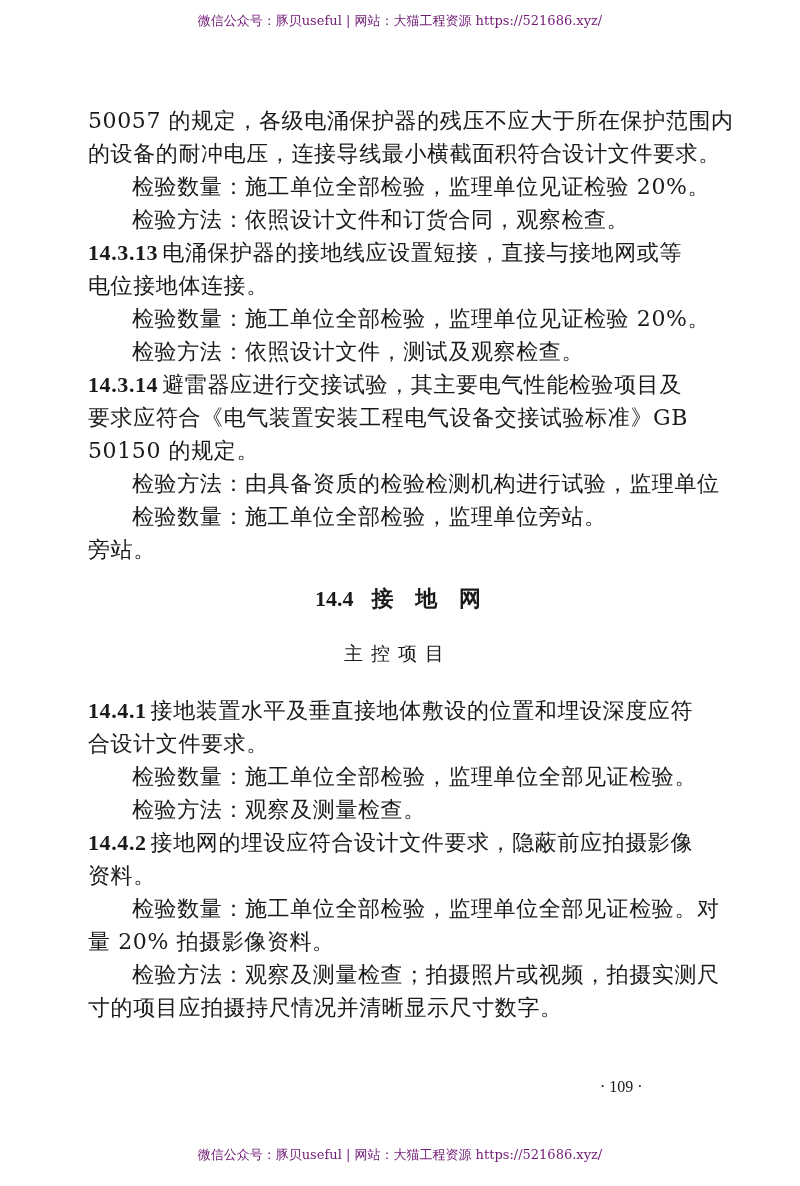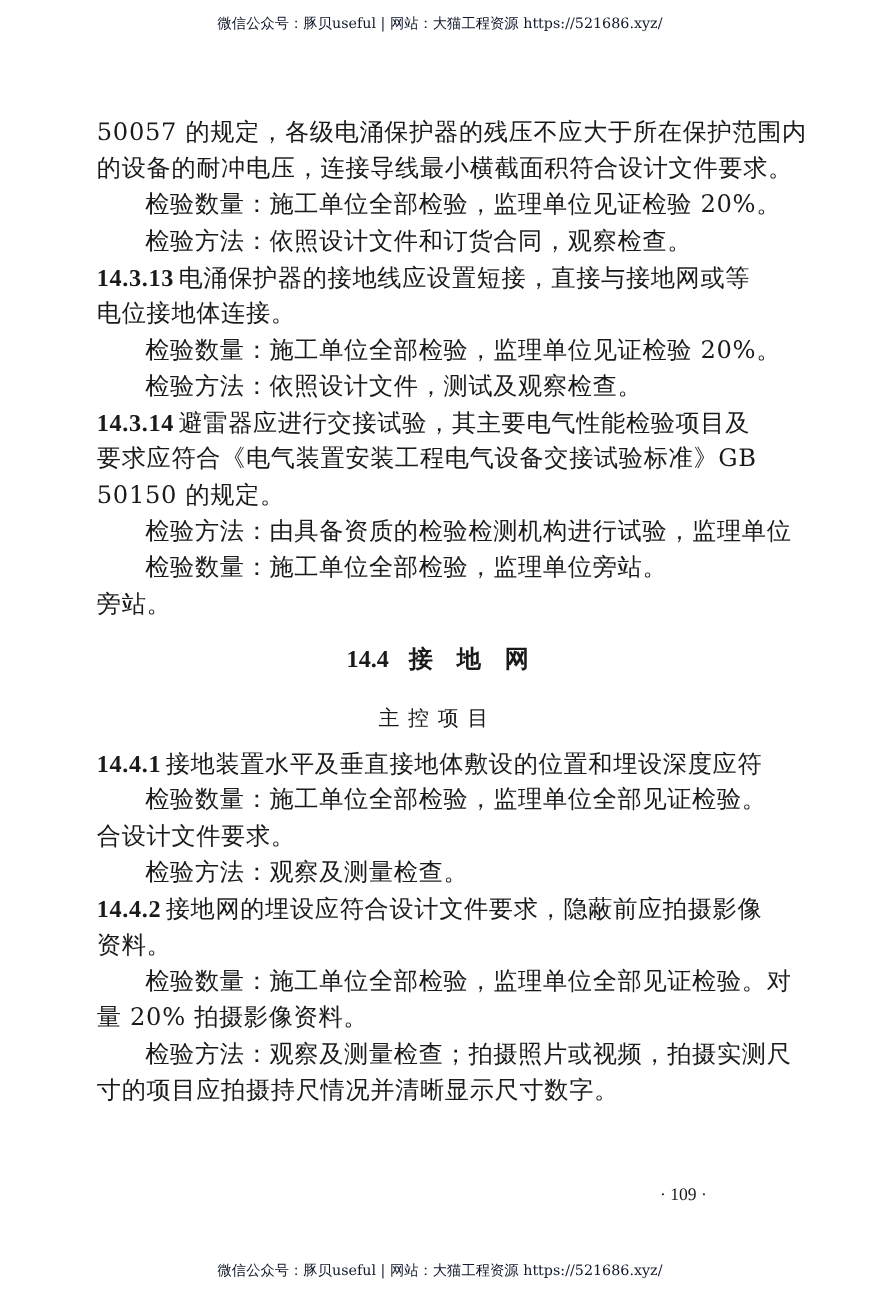--- a/index.html
+++ b/index.html
@@ -2,31 +2,31 @@
 <html><head>
 <meta charset="utf-8">
 <style>
   html, body { margin: 0; padding: 0; }
   body {
     width: 800px; height: 1186px; background: #ffffff; position: relative; overflow: hidden;
     font-family: "DejaVu Serif", "Liberation Serif", serif; color: #1a1a1a;
   }
   .watermark {
     position: absolute; left: 0; width: 800px; text-align: center;
-    font-size: 13px; color: #0f172a; font-family: "DejaVu Serif", serif; letter-spacing: 0px;
+    font-size: 13px; color: #701a75; font-family: "DejaVu Serif", serif; letter-spacing: 0px;
   }
   .wm-top { top: 12px; }
   .wm-bottom { top: 1146px; }
   .page { position: absolute; left: 88px; top: 104px; width: 620px; }
   .line { font-size: 22px; line-height: 33px; height: 33px; white-space: nowrap; letter-spacing: 0.6px; }
   .indent { padding-left: 44px; }
   .clause-num { font-weight: bold; font-family: "Liberation Serif", "DejaVu Serif", serif; margin-right: 4px; }
   .section-title { text-align: center; font-weight: bold; font-size: 22px; height: 33px; line-height: 25px; margin-top: 20px; word-spacing: 14px; }
   .section-title .tnum { font-family: "Liberation Serif", serif; margin-right: 18px; }
-  .sub-title { text-align: center; font-size: 19px; height: 33px; line-height: 33px; margin-top: 18px; margin-bottom: 8px; letter-spacing: 8px; }
+  .sub-title { text-align: center; font-size: 19px; height: 33px; line-height: 33px; margin-top: 18px; margin-bottom: 24px; letter-spacing: 8px; }
   .page-number { position: absolute; top: 1078px; left: 600px; font-size: 16px; font-family: "Liberation Serif", serif; }
 </style>
 </head>
 <body>
 
 <div class="watermark wm-top">微信公众号：豚贝useful | 网站：大猫工程资源 https://521686.xyz/</div>
 
 <div class="page">
   <div class="line">50057 的规定，各级电涌保护器的残压不应大于所在保护范围内</div>
   <div class="line">的设备的耐冲电压，连接导线最小横截面积符合设计文件要求。</div>
@@ -50,22 +50,22 @@
   <div class="line">旁站。</div>
 
   <div class="section-title">
     <span class="tnum">14.4</span><span>接 地 网</span>
   </div>
   <div class="sub-title">主控项目</div>
 
   <div class="line">
     <span class="clause-num">14.4.1</span><span>接地装置水平及垂直接地体敷设的位置和埋设深度应符</span>
   </div>
+  <div class="line">合设计文件要求。</div>
   <div class="line indent">检验数量：施工单位全部检验，监理单位全部见证检验。</div>
-  <div class="line">合设计文件要求。</div>
   <div class="line indent">检验方法：观察及测量检查。</div>
 
   <div class="line">
     <span class="clause-num">14.4.2</span><span>接地网的埋设应符合设计文件要求，隐蔽前应拍摄影像</span>
   </div>
   <div class="line">资料。</div>
   <div class="line indent">检验数量：施工单位全部检验，监理单位全部见证检验。对</div>
   <div class="line">量 20% 拍摄影像资料。</div>
   <div class="line indent">检验方法：观察及测量检查；拍摄照片或视频，拍摄实测尺</div>
   <div class="line">寸的项目应拍摄持尺情况并清晰显示尺寸数字。</div>

